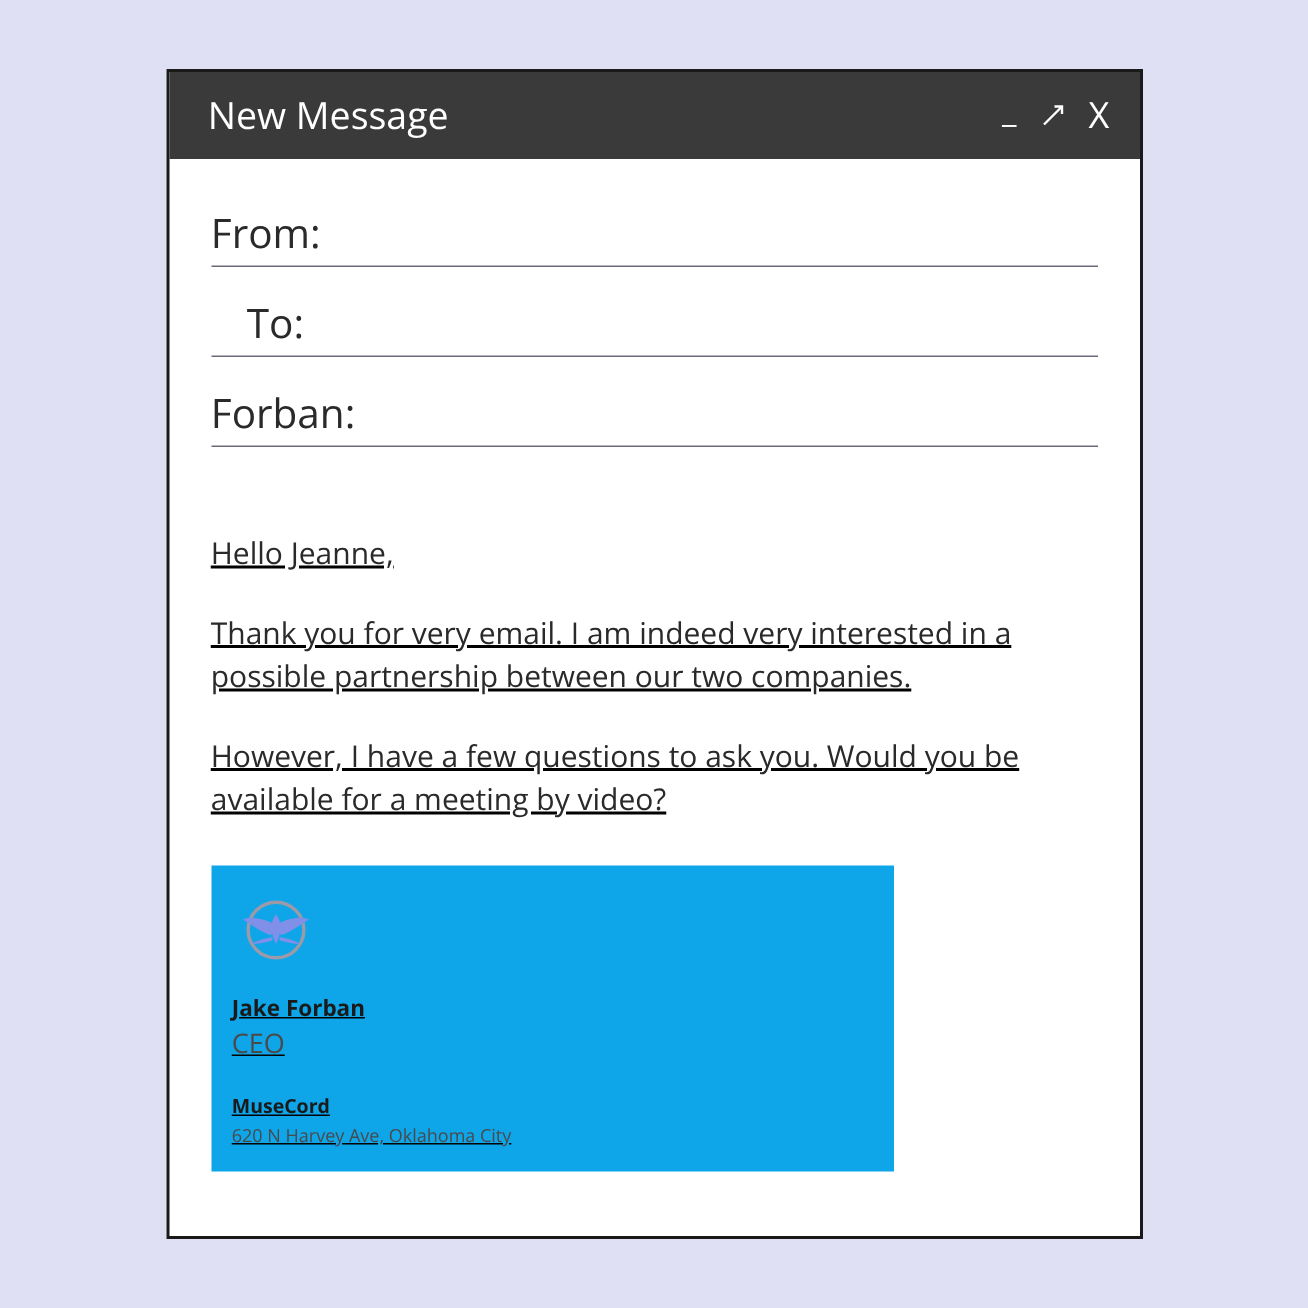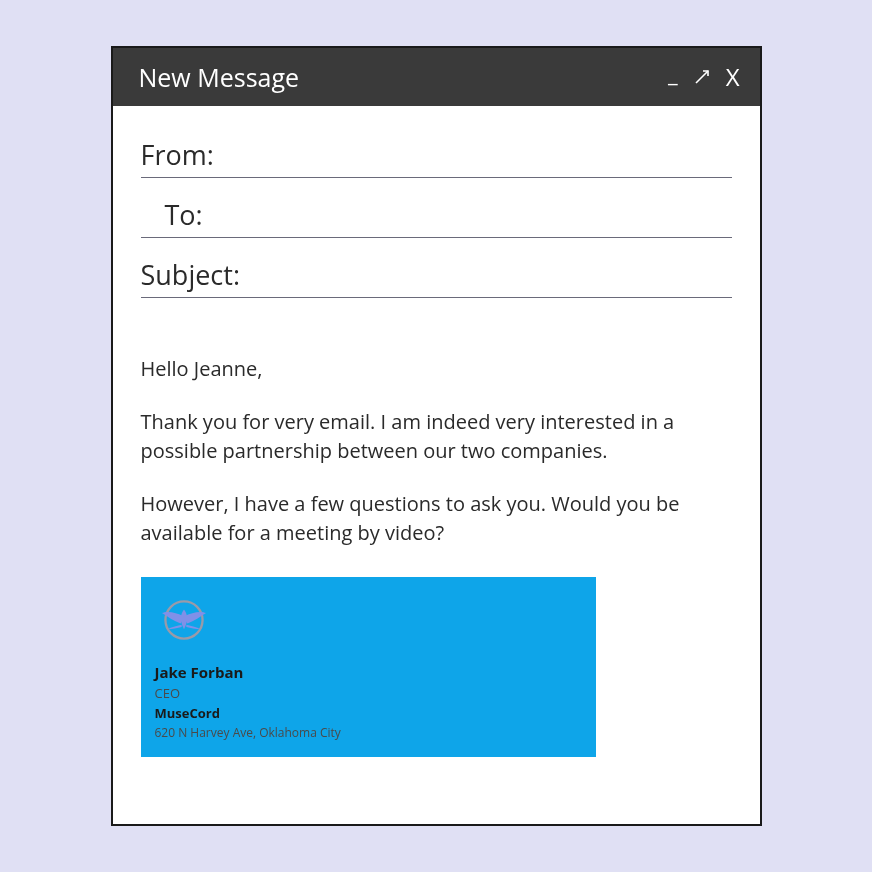--- a/index.html
+++ b/index.html
@@ -80,20 +80,21 @@
       flex: 1;
       border: none;
       outline: none;
       font-size: 20px;
       background: transparent;
       padding-left: 8px;
     }
     .body-area {
       padding: 38px 28px 0 28px;
       flex: 1;
+      text-decoration: underline;
     }
     .body-text {
       font-size: 20px;
       color: #2a2a2a;
       line-height: 1.45;
     }
     .body-para {
       margin-bottom: 24px;
     }
     .signature-card {
@@ -105,23 +106,23 @@
     .logo-wrap {
       margin-bottom: 8px;
     }
     .sig-name {
       font-size: 15px;
       font-weight: 700;
       color: #1a1a1a;
       margin-bottom: 2px;
     }
     .sig-title {
-      font-size: 13px;
+      font-size: 18px;
       color: #4a4a4a;
-      margin-bottom: 2px;
+      margin-bottom: 20px;
     }
     .sig-company {
       font-size: 13px;
       font-weight: 700;
       color: #1a1a1a;
       margin-bottom: 2px;
     }
     .sig-address {
       font-size: 12px;
       color: #4a4a4a;
@@ -148,21 +149,21 @@
   <div class="fields">
     <div class="field-row field-row-from">
       <span class="field-label">From:</span>
       <input class="field-input" type="text" value="" style="">
     </div>
     <div class="field-row field-row-to">
       <span class="field-label">To:</span>
       <input class="field-input" type="text" value="" style="">
     </div>
     <div class="field-row field-row-subject">
-      <span class="field-label">Subject:</span>
+      <span class="field-label">Forban:</span>
       <input class="field-input" type="text" value="" style="">
     </div>
   </div>
 
   <div class="body-area">
     <div class="body-text">
       <p class="body-para">Hello Jeanne,</p>
       <p class="body-para">Thank you for very email. I am indeed very interested in a possible partnership between our two companies.</p>
       <p class="body-para">However, I have a few questions to ask you. Would you be available for a meeting by video?</p>
     </div>

